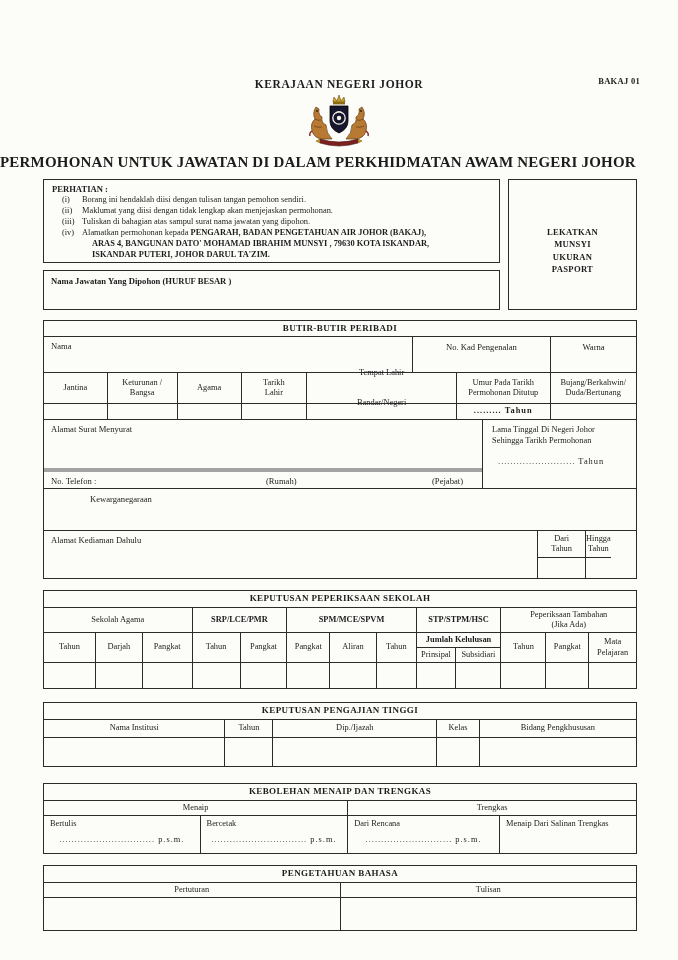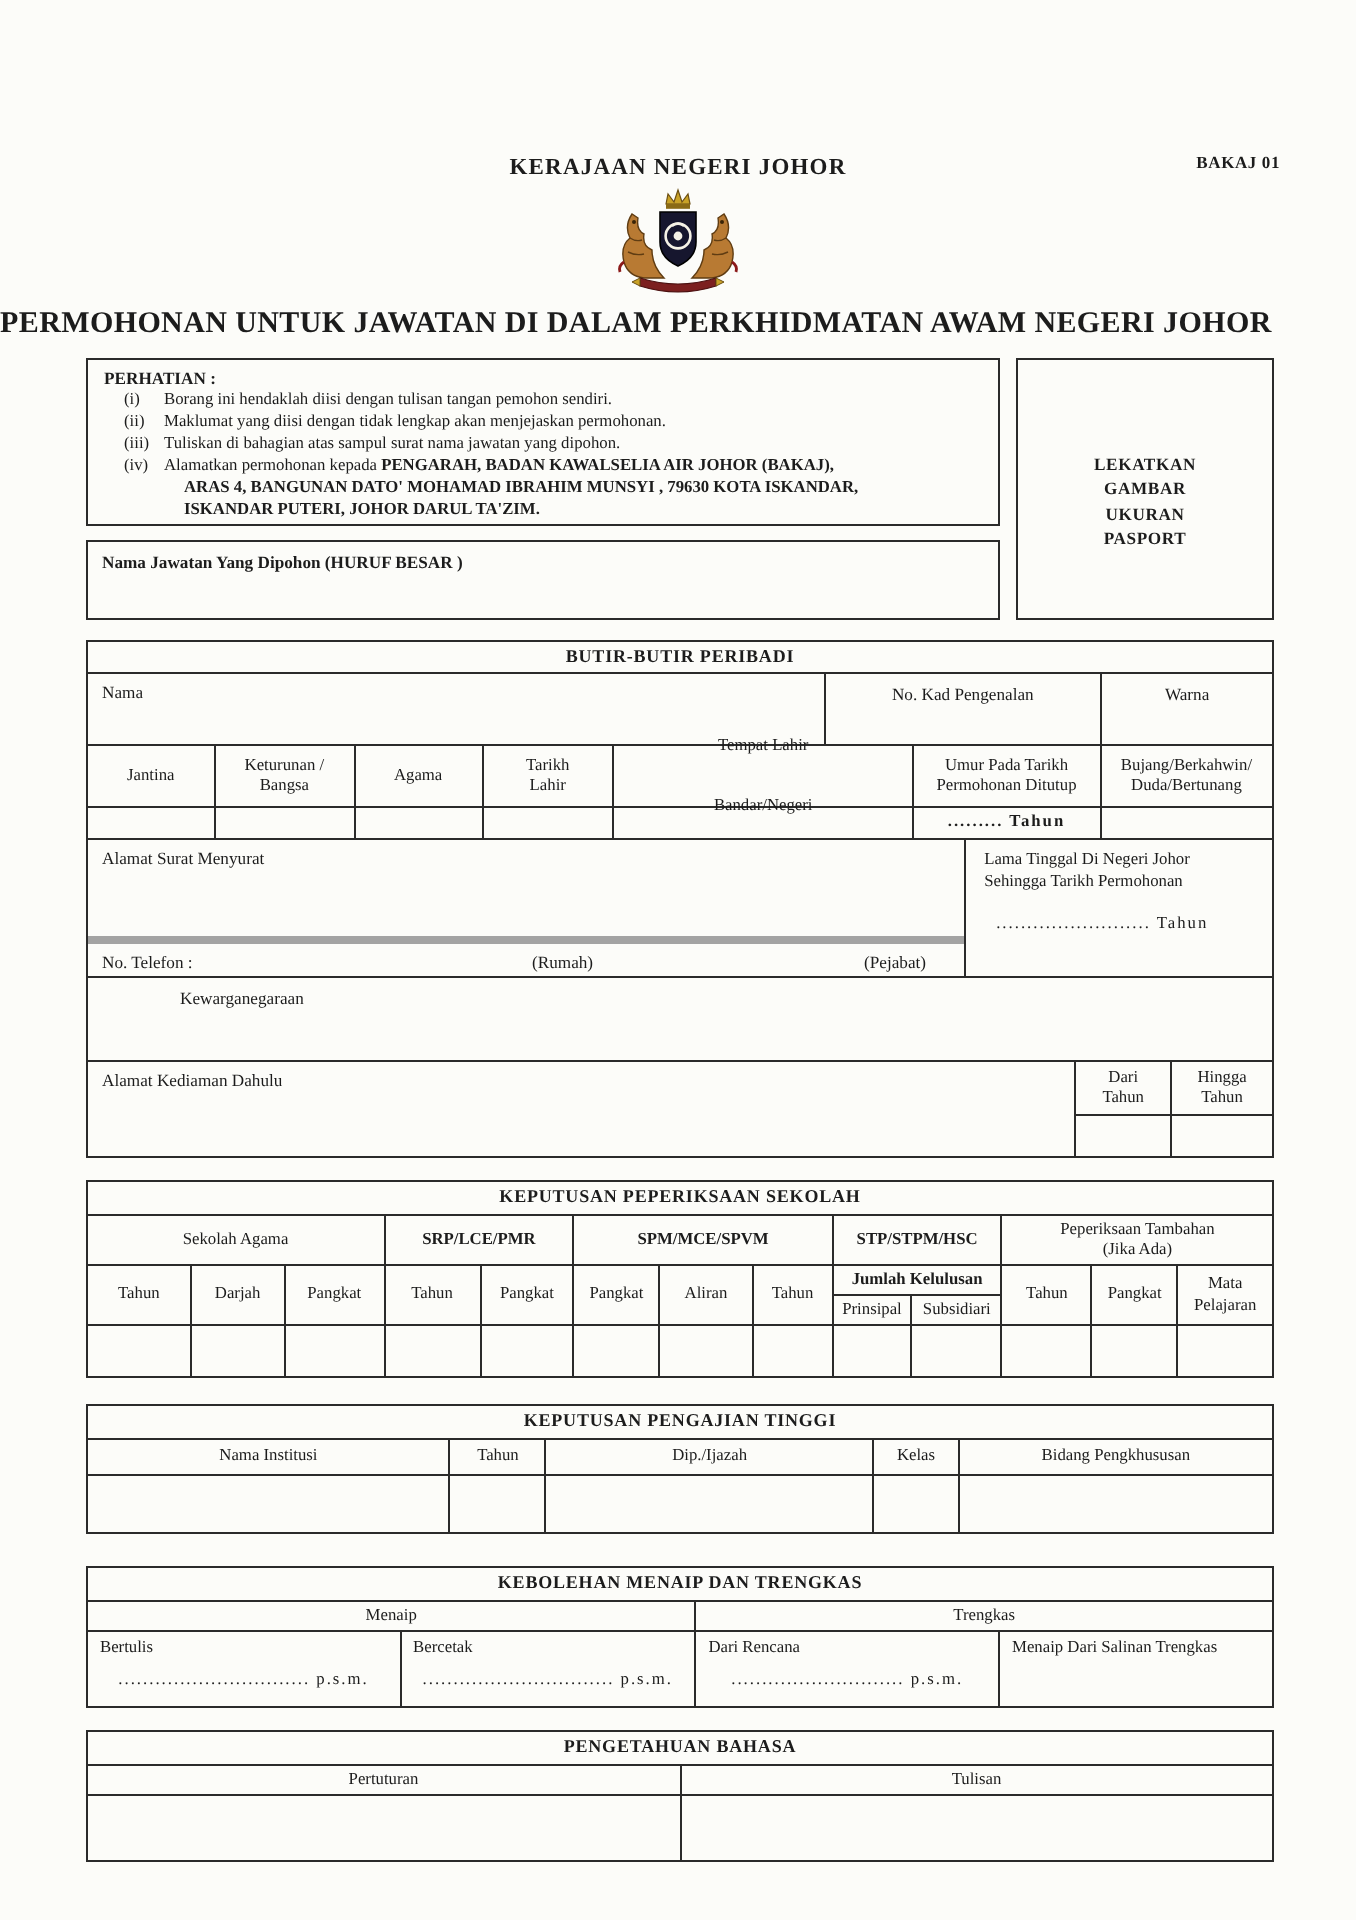--- a/index.html
+++ b/index.html
@@ -103,32 +103,32 @@
           <div class="notice-item">
             <span class="notice-num">(ii)</span>
             <span class="notice-text">Maklumat yang diisi dengan tidak lengkap akan menjejaskan permohonan.</span>
           </div>
           <div class="notice-item">
             <span class="notice-num">(iii)</span>
             <span class="notice-text">Tuliskan di bahagian atas sampul surat nama jawatan yang dipohon.</span>
           </div>
           <div class="notice-item">
             <span class="notice-num">(iv)</span>
-            <span class="notice-text"><span>Alamatkan permohonan kepada </span><span class="bold">PENGARAH, BADAN KAWALSELIA AIR  JOHOR (BAKAJ),</span></span>
+            <span class="notice-text"><span>Alamatkan permohonan kepada </span><span class="bold">PENGARAH, BADAN PENGETAHUAN AIR  JOHOR (BAKAJ),</span></span>
           </div>
           <div class="addr-indent">ARAS 4, BANGUNAN DATO' MOHAMAD IBRAHIM MUNSYI , 79630 KOTA ISKANDAR,</div>
           <div class="addr-indent">ISKANDAR PUTERI,  JOHOR DARUL TA'ZIM.</div>
         </div>
         <div class="box jawatan-box">
           <span>Nama Jawatan Yang Dipohon (HURUF BESAR )</span>
         </div>
       </div>
       <div class="box photo-box">
         <div>LEKATKAN</div>
-        <div>GAMBAR</div>
+        <div>MUNSYI</div>
         <div>UKURAN</div>
         <div>PASPORT</div>
       </div>
     </div>
 
     <div class="box personal">
       <div class="sec-title">BUTIR-BUTIR PERIBADI</div>
 
       <div class="frow" style="height:36px;">
         <div class="fcell cell-label-tl" style="width:62.1%;"><span>Nama</span></div>
@@ -205,21 +205,21 @@
 
       <div class="frow" style="height:48px;">
         <div class="fcell cell-label-tl" style="width:83.3%;"><span>Alamat Kediaman Dahulu</span></div>
         <div class="fcell" style="width:8.1%; display:flex; flex-direction:column;">
           <div class="hdr-c" style="height:27px; border-bottom:1px solid #2b2b2b;">
               <span>Dari</span>
               <span>Tahun</span>
             </div>
           <div style="flex:1;"></div>
         </div>
-        <div class="fcell" style="width:8.6%; display:flex; flex-direction:column;">
+        <div class="fcell" style="width:8.6%; display:flex; flex-direction:row;">
           <div class="hdr-c" style="height:27px; border-bottom:1px solid #2b2b2b;">
               <span>Hingga</span>
               <span>Tahun</span>
             </div>
           <div style="flex:1;"></div>
         </div>
       </div>
     </div>
 
     <table class="sec mt">

